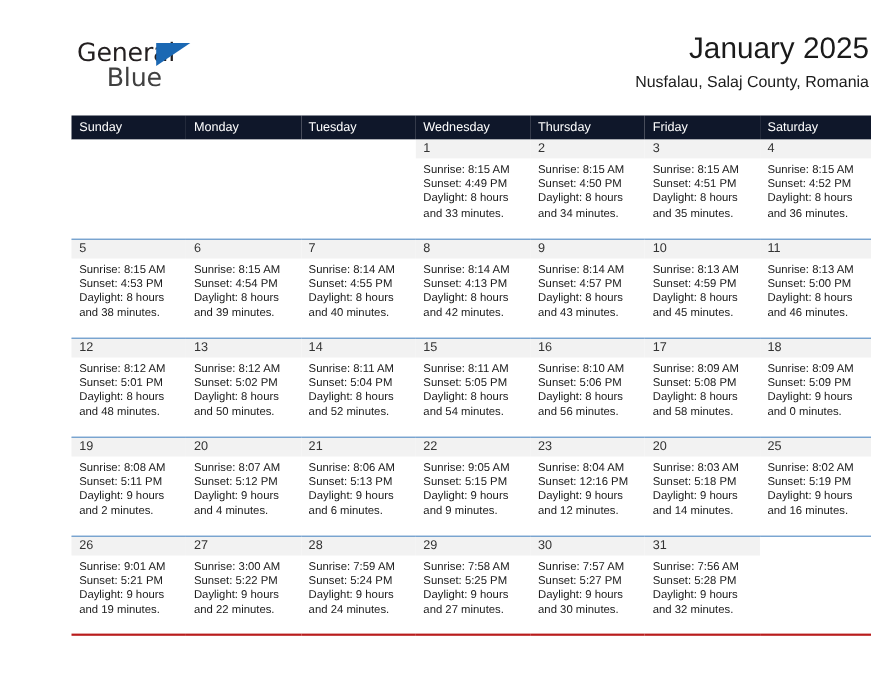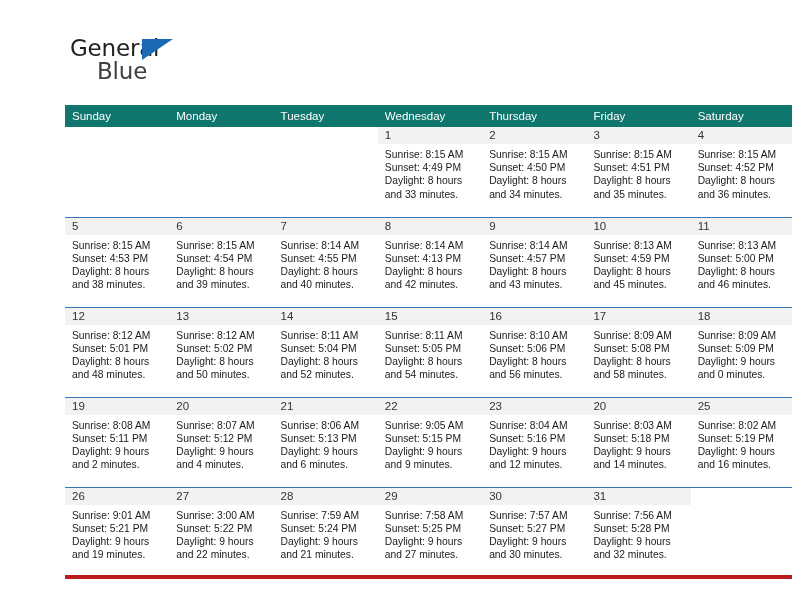--- a/index.html
+++ b/index.html
@@ -96,41 +96,41 @@
     position: absolute;
     left: 31px;
     top: 105px;
     width: 730px;
     border-collapse: collapse;
     table-layout: fixed;
   }
   .calendar col { width: 104.28px; }
 
   thead th {
-    background: #0f766e;
+    background: #0f172a;
     color: #ffffff;
     font-size: 11.5px;
     font-weight: 400;
     text-align: left;
     padding: 5px 0 5px 7px;
     height: 19px;
     box-sizing: border-box;
     vertical-align: middle;
   }
 
   tbody tr { height: 90px; }
   tbody td {
     vertical-align: top;
     padding: 0;
     border-bottom: 1px solid #3375b9;
     height: 90px;
     box-sizing: border-box;
     background: #ffffff;
   }
-  tbody tr:last-child td { border-bottom: 4px solid #b91c1c; }
+  tbody tr:last-child td { border-bottom: 2px solid #b91c1c; }
 
   .cell-inner {
     position: relative;
     height: 100%;
     box-sizing: border-box;
   }
   .daynum-bar {
     background: #f2f2f2;
     height: 17px;
     line-height: 17px;
@@ -156,20 +156,24 @@
 <div class="page">
 
   <div class="header">
 
     <div class="brand">
       <span class="brand-general">General</span>
       <span class="brand-triangle"></span>
       <span class="brand-blue">Blue</span>
     </div>
 
+    <div class="title-block">
+      <div class="cal-title">January 2025</div>
+      <div class="cal-subtitle">Nusfalau, Salaj County, Romania</div>
+    </div>
 
   </div>
 
   <table class="calendar">
     <colgroup>
       <col>
         <col>
         <col>
         <col>
         <col>
@@ -450,21 +454,21 @@
                 <div>Daylight: 9 hours</div>
                 <div>and 9 minutes.</div>
               </div>
             </div>
           </td>
           <td>
             <div class="cell-inner">
               <div class="daynum-bar">23</div>
               <div class="cell-lines">
                 <div>Sunrise: 8:04 AM</div>
-                <div>Sunset: 5:16 PM</div>
+                <div>Sunset: 12:16 PM</div>
                 <div>Daylight: 9 hours</div>
                 <div>and 12 minutes.</div>
               </div>
             </div>
           </td>
           <td>
             <div class="cell-inner">
               <div class="daynum-bar">20</div>
               <div class="cell-lines">
                 <div>Sunrise: 8:03 AM</div>
@@ -509,21 +513,21 @@
               </div>
             </div>
           </td>
           <td>
             <div class="cell-inner">
               <div class="daynum-bar">28</div>
               <div class="cell-lines">
                 <div>Sunrise: 7:59 AM</div>
                 <div>Sunset: 5:24 PM</div>
                 <div>Daylight: 9 hours</div>
-                <div>and 21 minutes.</div>
+                <div>and 24 minutes.</div>
               </div>
             </div>
           </td>
           <td>
             <div class="cell-inner">
               <div class="daynum-bar">29</div>
               <div class="cell-lines">
                 <div>Sunrise: 7:58 AM</div>
                 <div>Sunset: 5:25 PM</div>
                 <div>Daylight: 9 hours</div>

